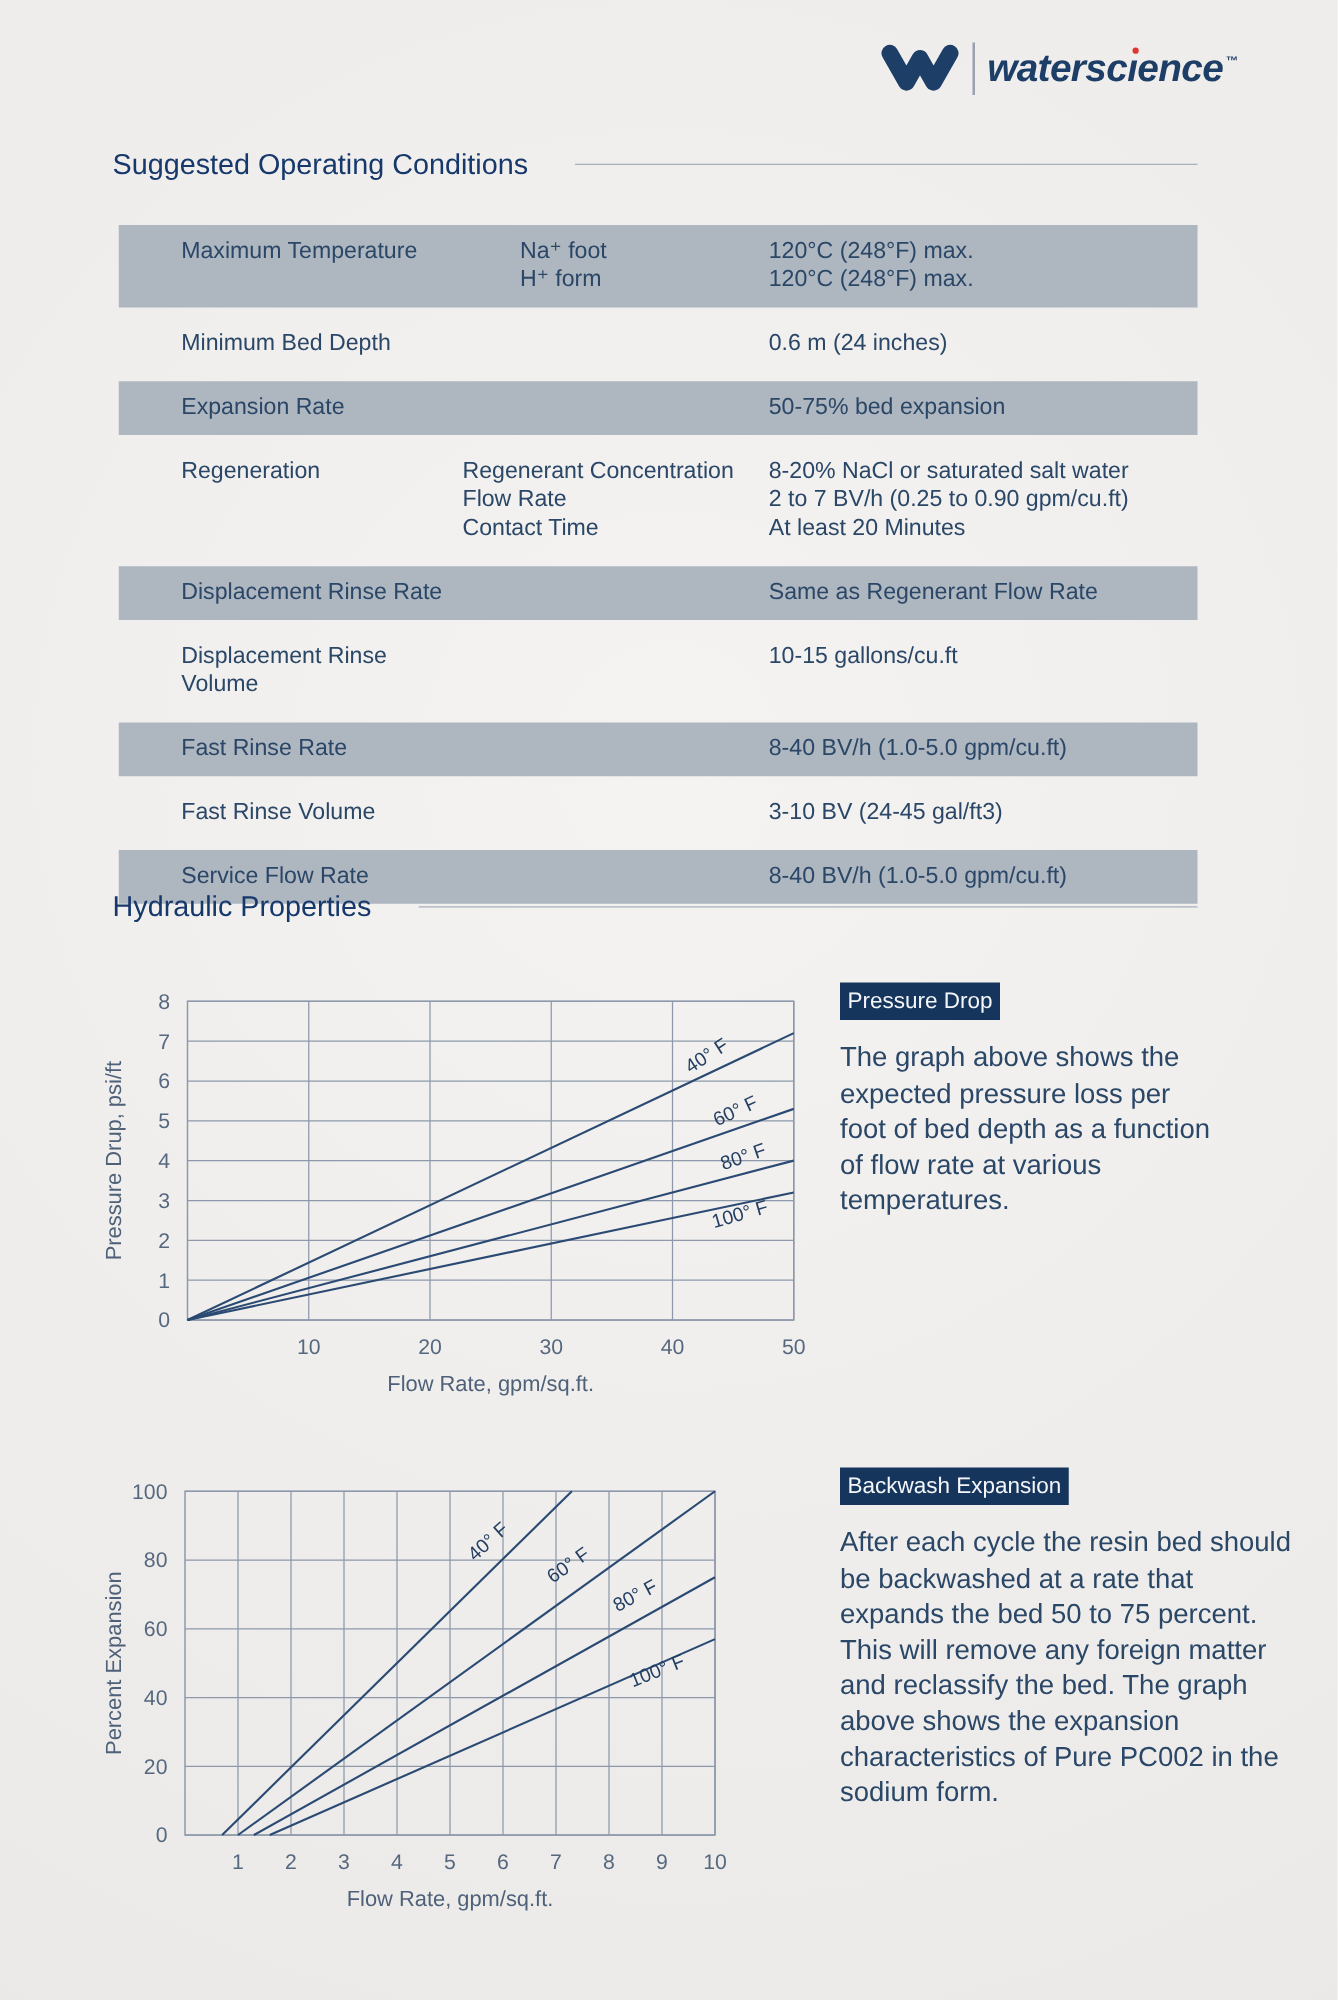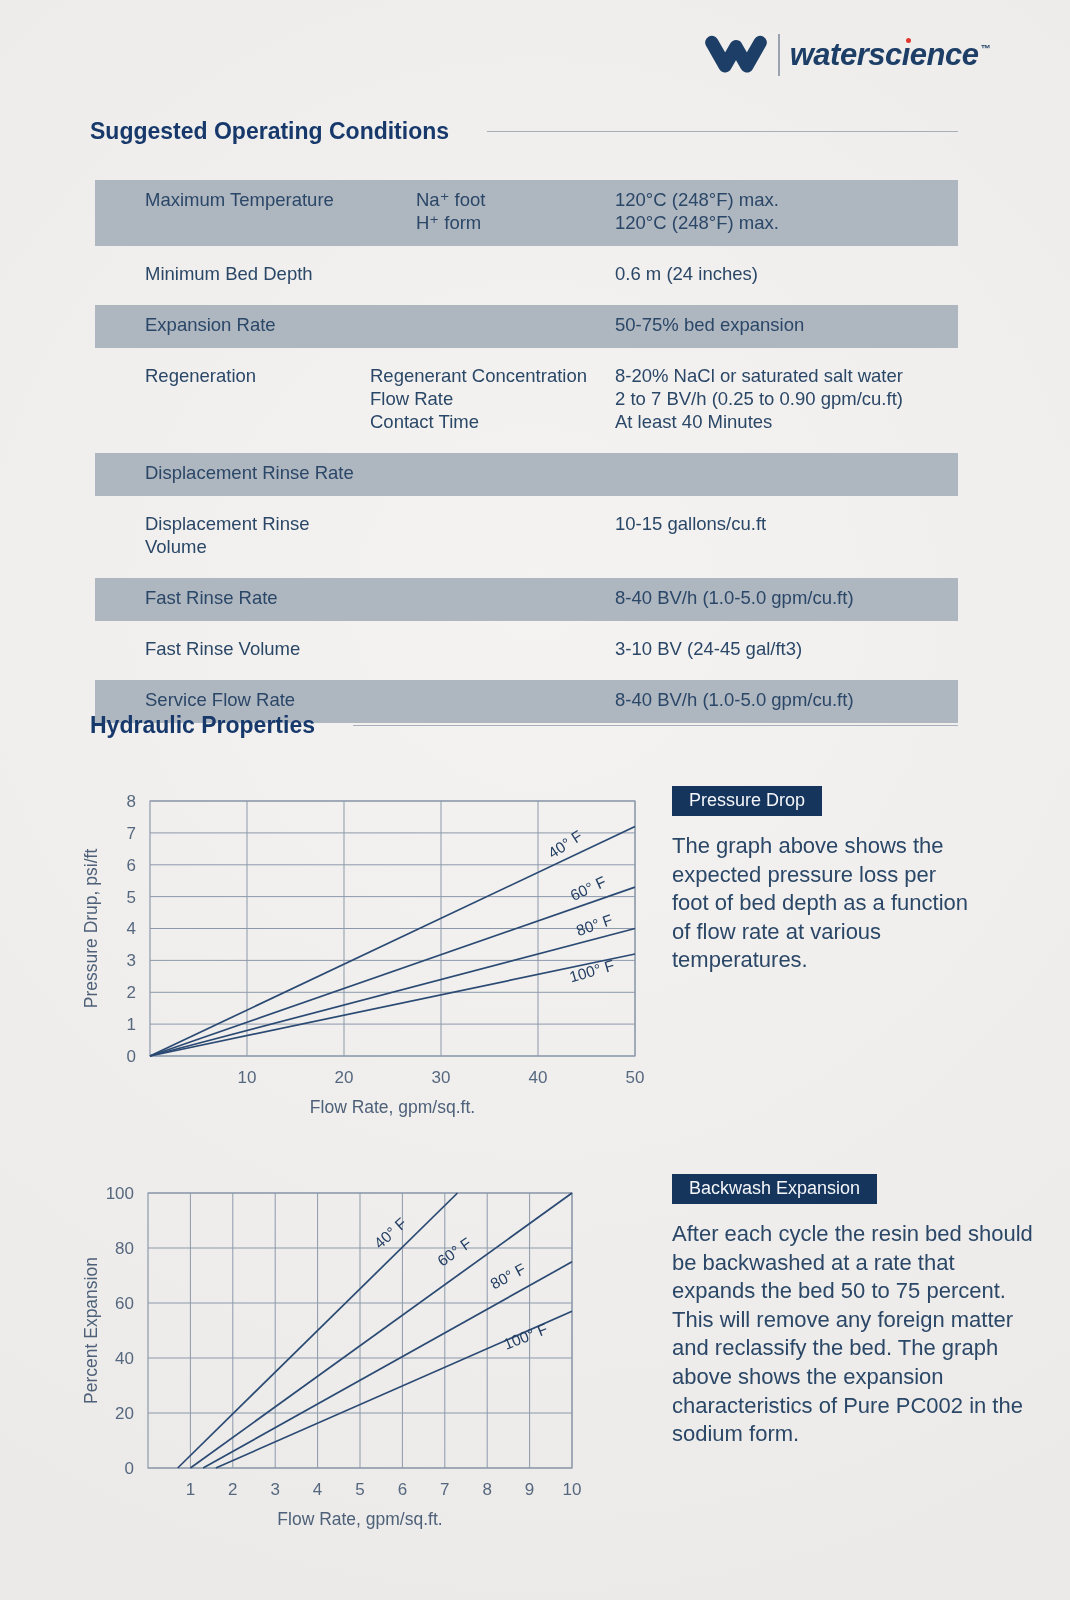--- a/index.html
+++ b/index.html
@@ -12,21 +12,21 @@
   .logo-mark{display:block;}
   .logo-sep{width:2px;height:42px;background:#9aa2b0;}
   .wordmark{font-size:31px;font-weight:bold;font-style:italic;color:#1d3e66;letter-spacing:-0.5px;white-space:nowrap;}
   .logo-i{position:relative;display:inline-block;}
   .logo-i::after{content:"";position:absolute;width:5px;height:5px;border-radius:50%;
                  background:#e0382e;top:1px;left:58%;}
   .tm{font-size:10px;font-weight:bold;font-style:normal;color:#1d3e66;position:relative;top:-13px;margin-left:2px;}
 
   
   .section-head{position:absolute;left:90px;width:868px;display:flex;align-items:center;}
-  .section-head .title{font-size:23px;font-weight:bold;color:#16386b;white-space:nowrap;}
+  .section-head .title{font-size:23px;font-weight:normal;color:#16386b;white-space:nowrap;}
   .section-head .rule{flex:1;border-top:1px solid #a6afbc;margin-left:38px;}
 
   
   .optable{position:absolute;left:95px;top:180px;width:863px;}
   .trow{display:grid;grid-template-columns:225px 245px 1fr;padding:8px 0 12px 50px;
         margin-bottom:8px;color:#2b4767;font-size:18.5px;line-height:23px;}
   .trow.shaded{background:#aeb6c0;}
   .c2.shift{margin-left:46px;}
 
   
@@ -38,21 +38,21 @@
   .chart-svg .series{fill:none;stroke:#2b4a73;stroke-width:1.7;}
   .chart-svg .series-label{fill:#243f63;font-size:15.5px;}
   .chart-svg .tick{fill:#56687f;font-size:17px;}
   .chart-svg .axis-title{fill:#4e6179;font-size:17.5px;}
 
   
   .panel{position:absolute;left:672px;}
   #panel1{top:786px;width:305px;}
   #panel2{top:1174px;width:362px;}
   .badge{display:inline-block;background:#16355c;color:#f4f6f9;font-size:18px;
-         padding:4px 17px 5px;margin-bottom:16px;}
+         padding:4px 6px 5px;margin-bottom:16px;}
   .panel p{margin:0;color:#2b4767;font-size:22px;line-height:1.3;}
 </style>
 </head>
 <body>
 
 <div id="page">
 
   <div class="logo">
     <svg class="logo-mark" width="64" height="40" viewBox="0 0 76 48">
       <polyline points="9,9 25,37 38,14 51,37 67,9" fill="none" stroke="#1d3e66" stroke-width="16" stroke-linecap="round" stroke-linejoin="round"></polyline>
@@ -95,27 +95,28 @@
     <div class="trow">
       <div class="c1">Regeneration</div>
       <div class="c2">
         <div>Regenerant Concentration</div>
         <div>Flow Rate</div>
         <div>Contact Time</div>
       </div>
       <div class="c3">
         <div>8-20% NaCl or saturated salt water</div>
         <div>2 to 7 BV/h (0.25 to 0.90 gpm/cu.ft)</div>
-        <div>At least 40 Minutes</div>
+        <div>At least 20 Minutes</div>
       </div>
     </div>
 
     <div class="trow shaded">
       <div class="c1">Displacement Rinse Rate</div>
       <div class="c2"></div>
+      <div class="c3">Same as Regenerant Flow Rate</div>
     </div>
 
     <div class="trow">
       <div class="c1">Displacement Rinse Volume</div>
       <div class="c2"></div>
       <div class="c3">10-15 gallons/cu.ft</div>
     </div>
 
     <div class="trow shaded">
       <div class="c1">Fast Rinse Rate</div>

